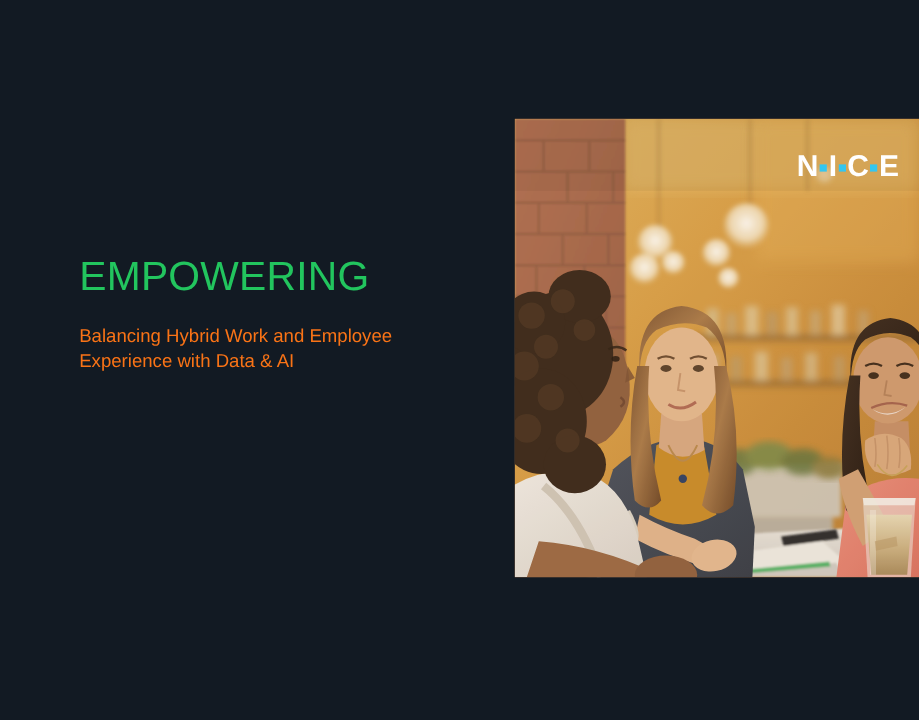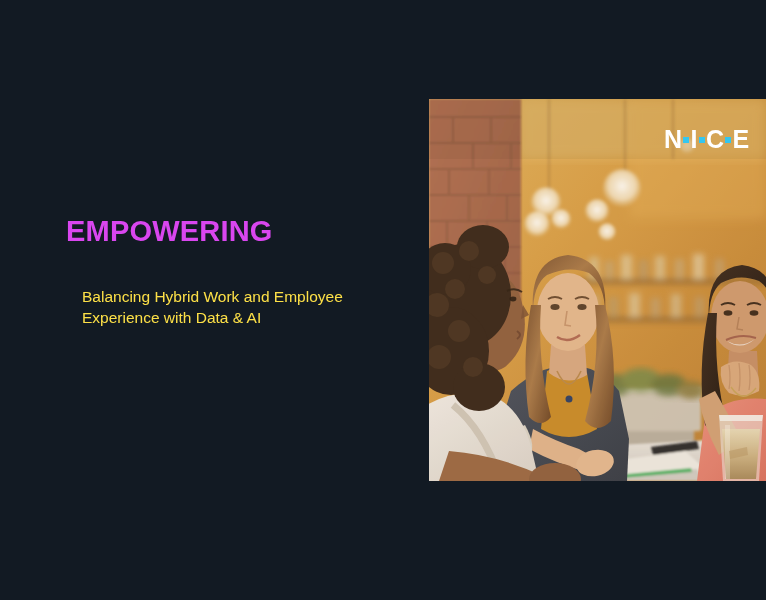--- a/index.html
+++ b/index.html
@@ -23,36 +23,36 @@
 
   
   .text-block {
     position: absolute;
     left: 66px;
     top: 212px;
     width: 345px;
   }
 
   .headline {
-    color: #d946ef;
-    font-size: 29px;
-    font-weight: 700;
+    color: #22c55e;
+    font-size: 34px;
+    font-weight: 400;
     letter-spacing: 0.2px;
     line-height: 39px;
     margin: 0;
     white-space: nowrap;
   }
   .headline .line2 { display: block; }
 
   .subhead {
-    color: #fde047;
+    color: #f97316;
     font-size: 15.5px;
     font-weight: 400;
     line-height: 21px;
-    margin: 16px;
+    margin: 0;
     padding-top: 19px;
     max-width: 300px;
   }
 
   
   .photo {
     position: absolute;
     left: 429px;
     top: 99px;
     width: 337px;

